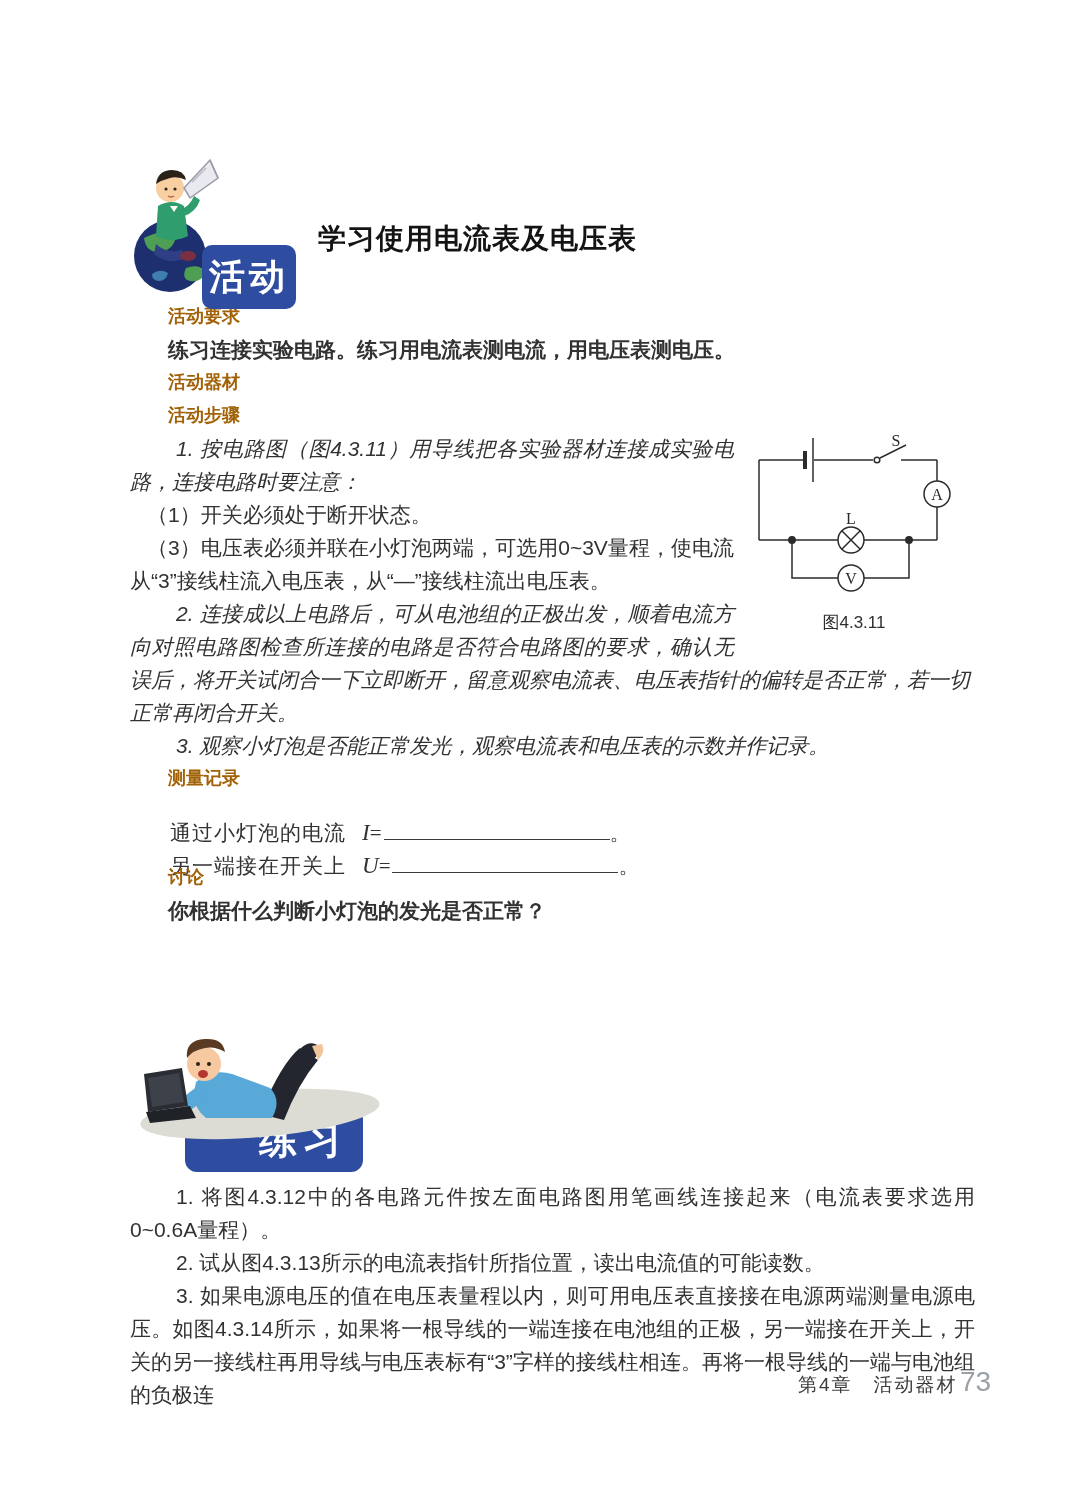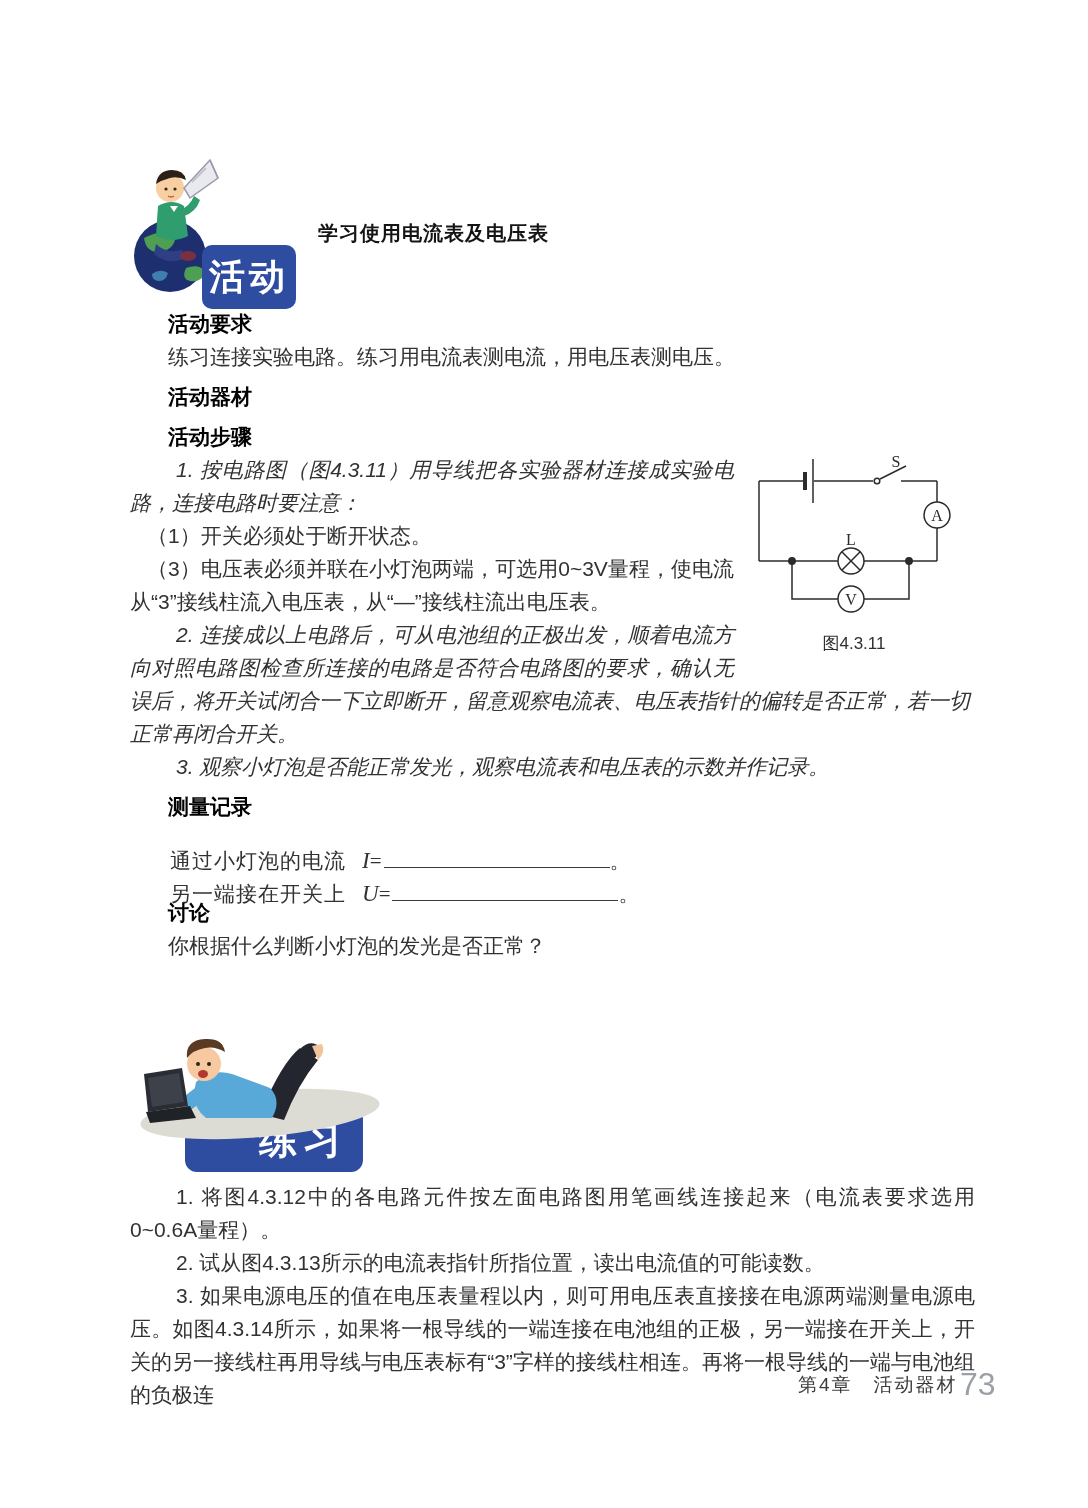--- a/index.html
+++ b/index.html
@@ -24,32 +24,32 @@
     left: 76px; top: 57px; width: 94px; height: 64px;
     border-radius: 10px; font-size: 36px; letter-spacing: 4px; z-index: 1;
   }
   .tail-activity {
     position: absolute; left: 108px; top: 118px; width: 0; height: 0; z-index: 0;
     border-left: 9px solid transparent; border-right: 16px solid transparent;
     border-top: 36px solid #2e4da0; transform: rotate(-12deg);
   }
   .activity-title {
     position: absolute; left: 192px; top: 72px;
-    font-size: 20px; font-weight: bold; color: #141414; letter-spacing: 1px;
+    font-size: 28px; font-weight: bold; color: #141414; letter-spacing: 1px;
     white-space: nowrap;
   }
 
   
   .content {
     position: absolute; left: 130px; top: 300px; width: 840px;
     font-size: 21px; line-height: 33px; color: #323232;
   }
-  .content h3 { font-size: 21px; line-height: 33px; font-weight: bold; color: #000000; padding-left: 38px; margin-top: 7px; }
+  .content h3 { font-size: 18px; line-height: 33px; font-weight: bold; color: #a16207; padding-left: 38px; }
   .content p { text-align: justify; }
-  .p-plain { padding-left: 38px; }
+  .p-plain { padding-left: 38px; font-weight: bold; }
   .p-num  { text-indent: 46px; font-style: italic; }
   .p-sub  { text-indent: 17px; }
 
   
   .circuit-figure { float: right; width: 224px; margin: 0 0 4px 12px; }
   .circuit-figure svg { display: block; }
 
   
   .blank-row { display: flex; align-items: baseline; height: 33px; padding-left: 40px; white-space: nowrap; }
   .blank-row .m-label { letter-spacing: 1px; margin-top: 21px; }
@@ -83,21 +83,21 @@
   }
   .practice-text p { text-align: justify; text-indent: 46px; }
 
   
   .footer-chapter {
     position: absolute; left: 798px; top: 1372px;
     font-size: 19px; color: #3c3c3c; letter-spacing: 2px;
   }
   .footer-pagenum {
     position: absolute; left: 960px; top: 1366px;
-    font-size: 32px; color: #9aa0a6;
+    font-size: 28px; color: #9aa0a6;
   }
 </style>
 </head>
 <body>
 
 <div class="page">
 
   <div class="activity-header">
     <svg class="mascot-a" width="96" height="148" viewBox="0 0 96 148">
 

